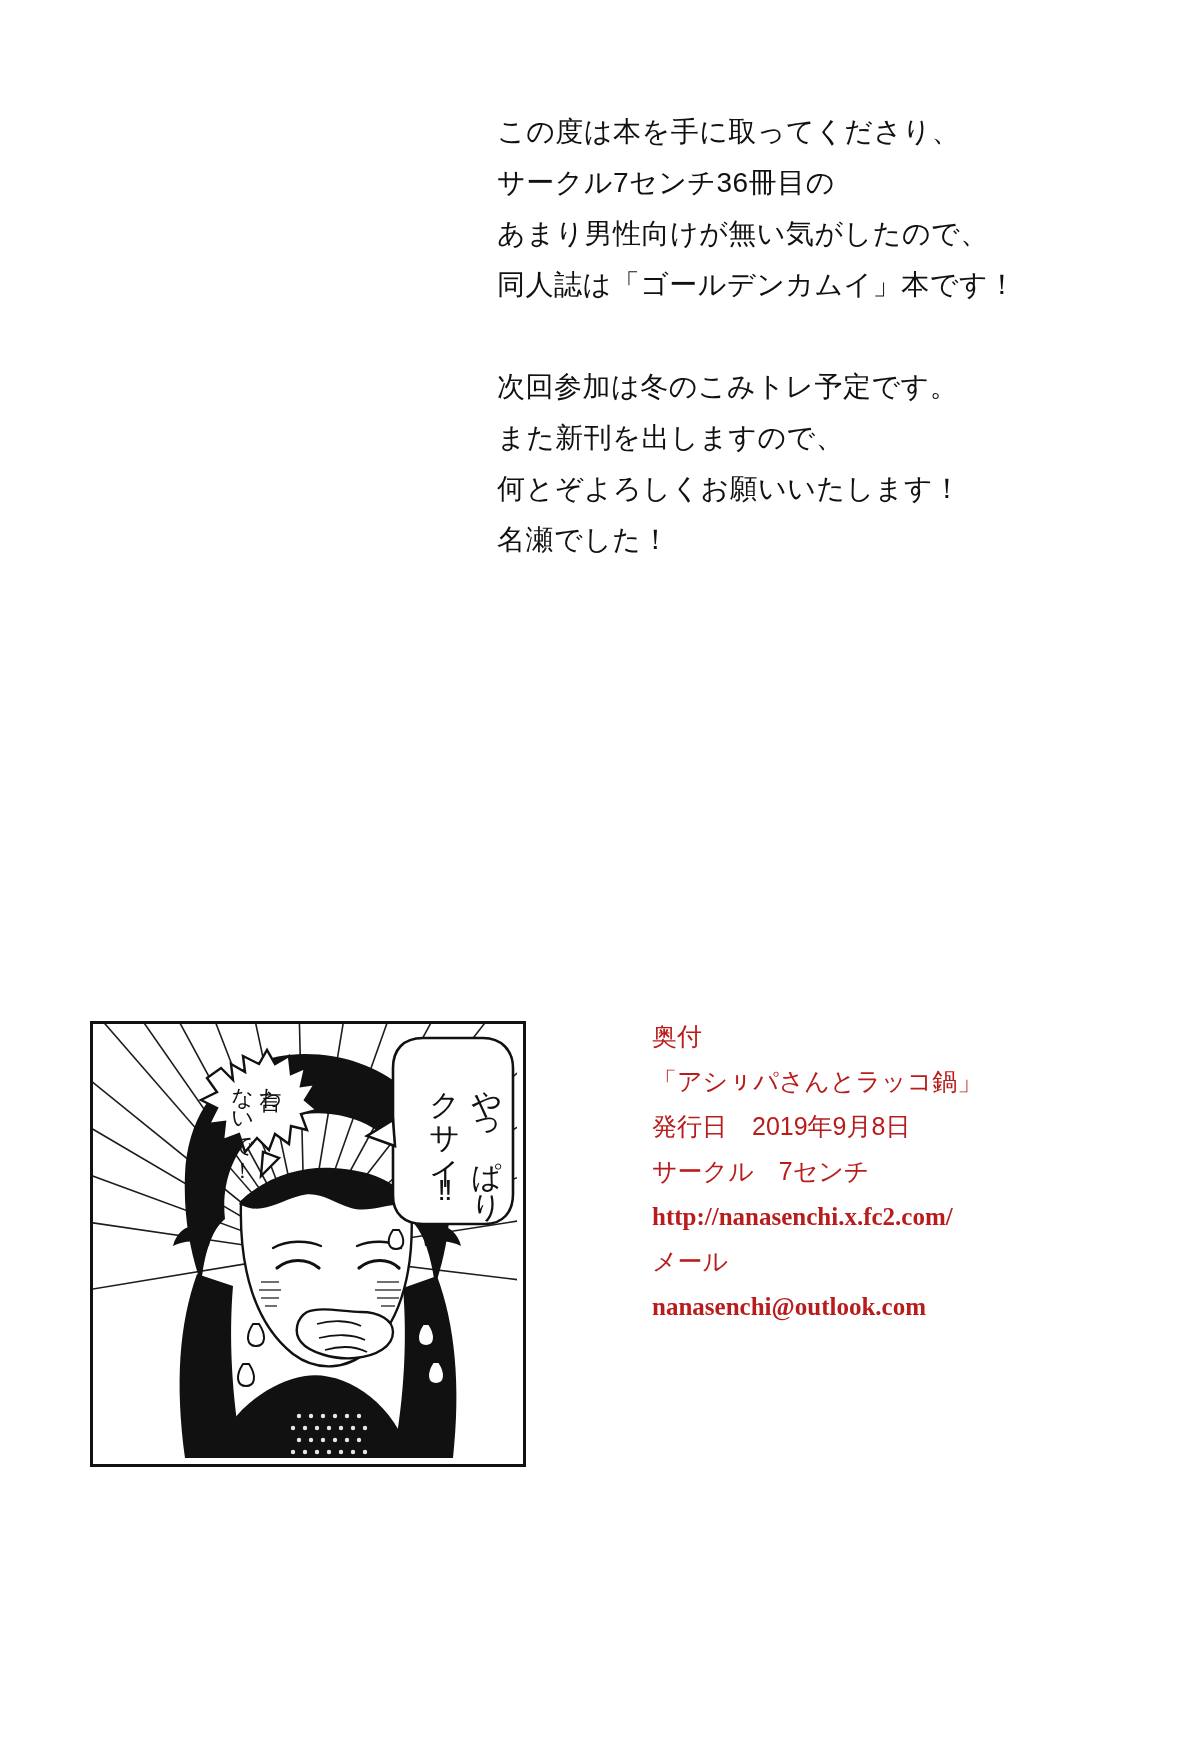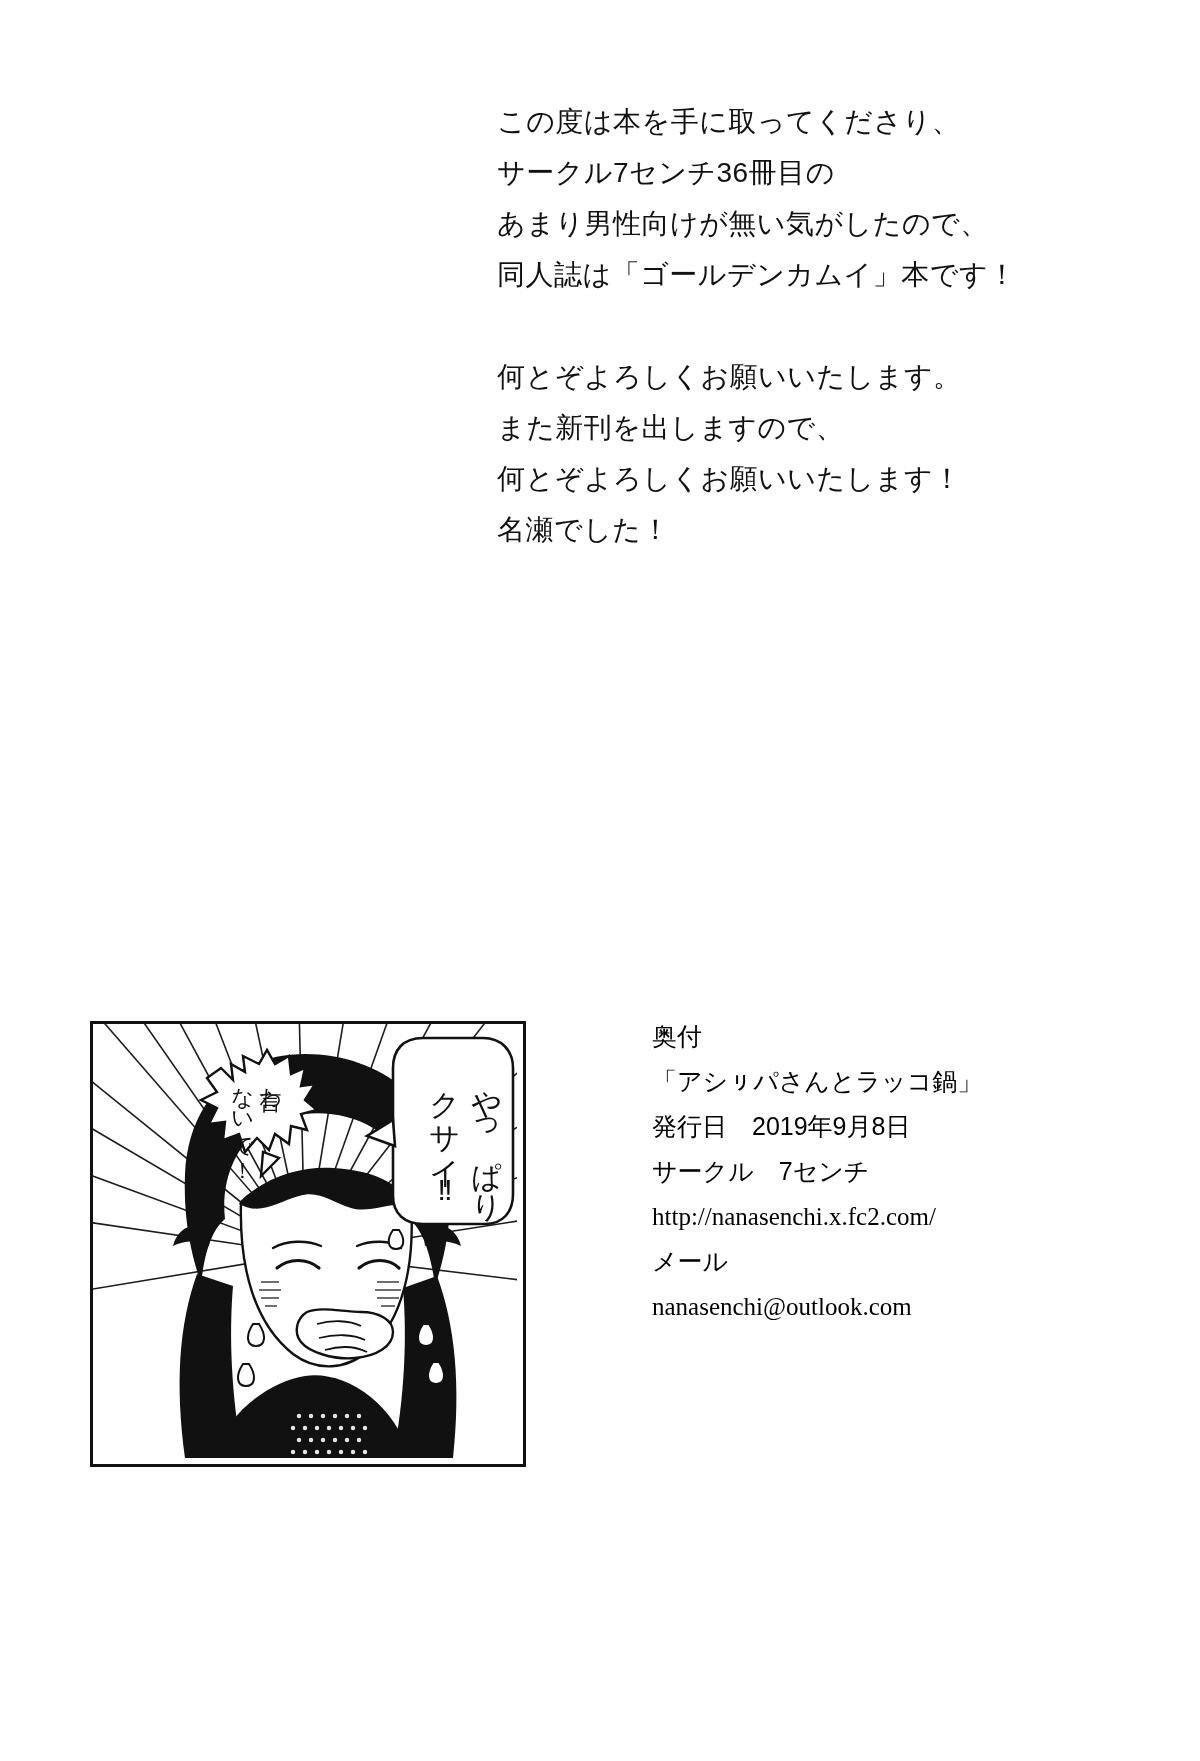--- a/index.html
+++ b/index.html
@@ -13,21 +13,21 @@
     position: relative;
     font-family: "Liberation Sans", sans-serif;
     color: #1a1a1a;
     overflow: hidden;
   }
 
   
   .afterword {
     position: absolute;
     left: 497px;
-    top: 96px;
+    top: 106px;
     width: 660px;
   }
   .afterword p {
     margin: 0;
     font-size: 28px;
     line-height: 51px;
     letter-spacing: 0.5px;
     white-space: nowrap;
     color: #111;
   }
@@ -54,38 +54,39 @@
   .colophon {
     position: absolute;
     left: 652px;
     top: 1014px;
     width: 520px;
   }
   .colophon .line {
     font-size: 25px;
     line-height: 45px;
     white-space: nowrap;
-    color: #000000;
+    color: #b91c1c;
   }
   .colophon .line.url,
   .colophon .line.mail {
     font-family: "Liberation Serif", serif;
     font-size: 25px;
+    font-weight: bold;
   }
 </style>
 </head>
 <body>
 
 <div class="afterword">
   <p>この度は本を手に取ってくださり、</p>
   <p>サークル7センチ36冊目の</p>
   <p>あまり男性向けが無い気がしたので、</p>
   <p>同人誌は「ゴールデンカムイ」本です！</p>
   <div class="gap"></div>
-  <p>何とぞよろしくお願いいたします。</p>
+  <p>次回参加は冬のこみトレ予定です。</p>
   <p>また新刊を出しますので、</p>
   <p>何とぞよろしくお願いいたします！</p>
   <p>名瀬でした！</p>
 </div>
 
 <div class="panel">
   <svg width="424" height="434" viewBox="0 0 424 434" xmlns="http://www.w3.org/2000/svg">
     <rect x="0" y="0" width="424" height="434" fill="#ffffff"></rect>
 
     <g stroke="#111" stroke-width="1.6" opacity="0.95">

